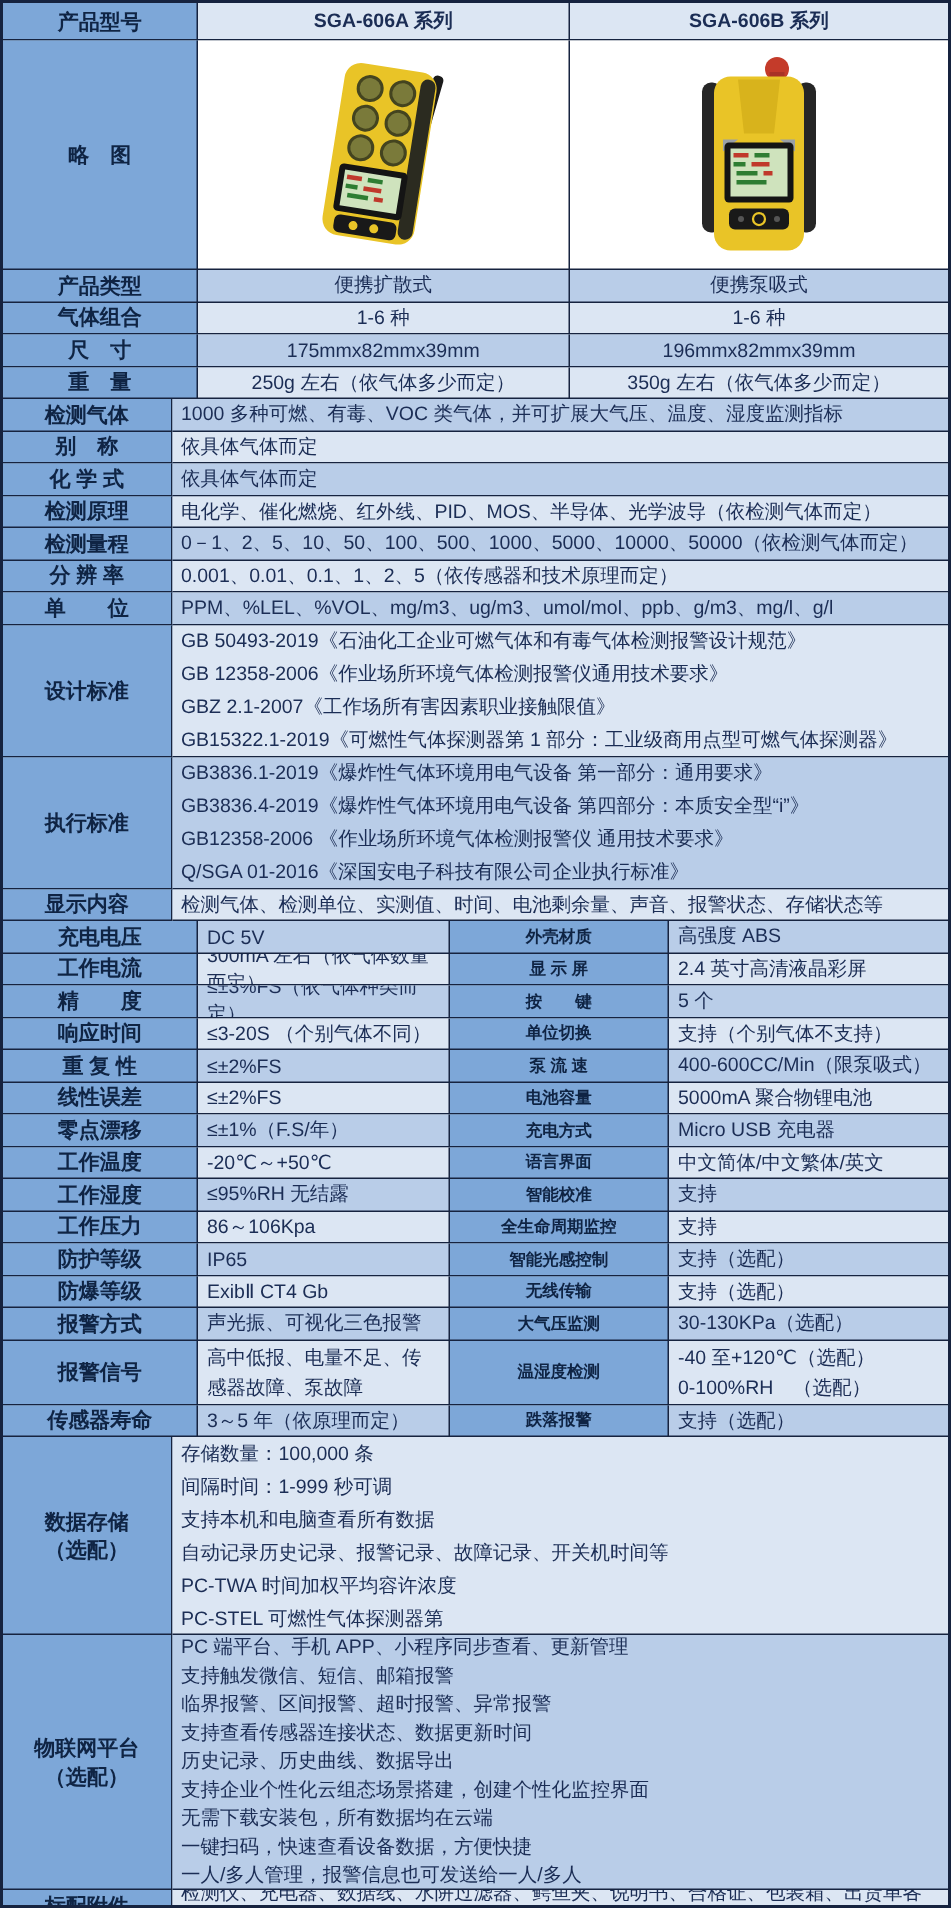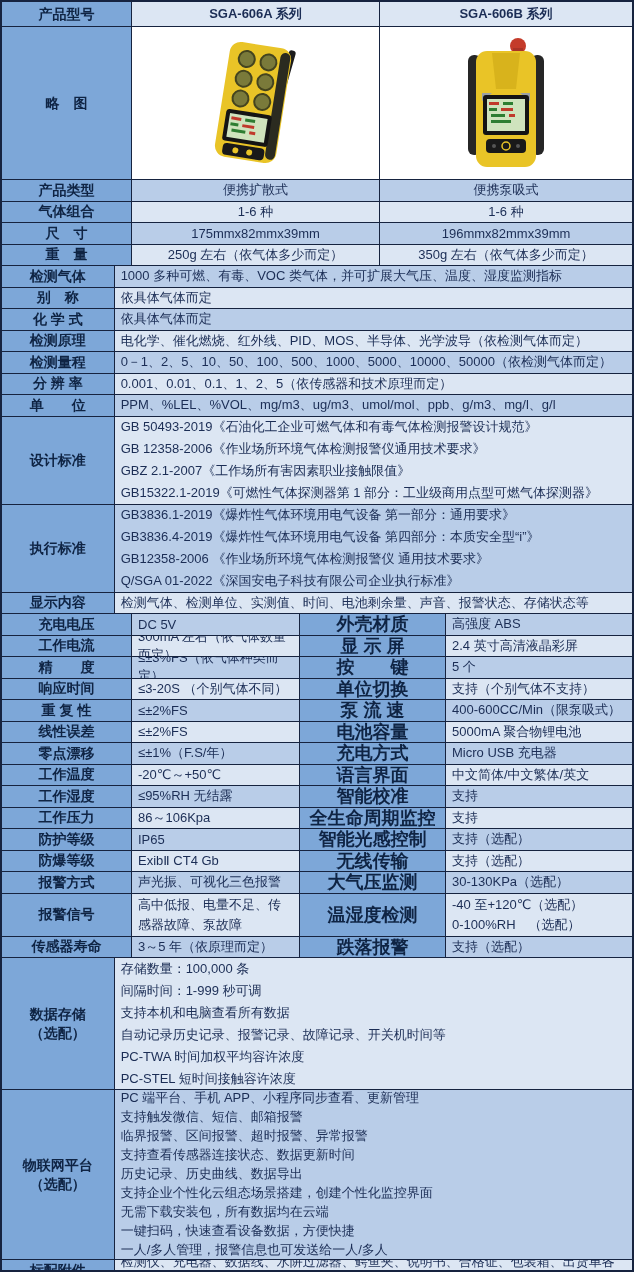--- a/index.html
+++ b/index.html
@@ -25,21 +25,21 @@
   .cell:last-child{border-right:none}
   .row:last-child .cell{border-bottom:none}
   
   .lab{width:130px;justify-content:center;text-align:center;
        font-weight:bold;font-size:14px;color:var(--text-label);background:var(--label-bg);
        flex-direction:column;line-height:19px;}
   .full{width:596px}
   .colA{width:248px;justify-content:center;text-align:center}
   .colB{width:252px;justify-content:center;text-align:center}
   .v1{width:168px}
-  .l2{width:146px;justify-content:center;text-align:center;font-weight:bold;font-size:18px;
+  .l2{width:146px;justify-content:center;text-align:center;font-weight:bold;font-size:11px;
       color:var(--text-label);background:var(--label-bg)}
   .v2{width:186px}
   .val{font-size:13px;color:var(--text-value);padding:10px 6px;}
   .medium{background:var(--row-medium)}
   .light{background:var(--row-light)}
   .white{background:#fff}
   
   .h-head{height:25px}
   .h-img{height:153px}
   .h-s{height:21.5px}
@@ -183,21 +183,21 @@
     </div>
   </div>
 
   <div class="row h-4l">
     <div class="cell lab">执行标准</div>
     <div class="cell full val medium">
       <div class="lines">
         <div class="line">GB3836.1-2019《爆炸性气体环境用电气设备 第一部分：通用要求》</div>
         <div class="line">GB3836.4-2019《爆炸性气体环境用电气设备 第四部分：本质安全型“i”》</div>
         <div class="line">GB12358-2006 《作业场所环境气体检测报警仪 通用技术要求》</div>
-        <div class="line">Q/SGA 01-2022《深国安电子科技有限公司企业执行标准》</div>
+        <div class="line">Q/SGA 01-2016《深国安电子科技有限公司企业执行标准》</div>
       </div>
     </div>
   </div>
 
   <div class="row h-s">
     <div class="cell lab">显示内容</div>
     <div class="cell full val light">检测气体、检测单位、实测值、时间、电池剩余量、声音、报警状态、存储状态等</div>
   </div>
 
   <div class="row h-s">
@@ -303,21 +303,21 @@
       <div>数据存储</div>
       <div>（选配）</div>
     </div>
     <div class="cell full val light">
       <div class="lines">
         <div class="line">存储数量：100,000 条</div>
         <div class="line">间隔时间：1-999 秒可调</div>
         <div class="line">支持本机和电脑查看所有数据</div>
         <div class="line">自动记录历史记录、报警记录、故障记录、开关机时间等</div>
         <div class="line">PC-TWA 时间加权平均容许浓度</div>
-        <div class="line">PC-STEL 短时间接触容许浓度</div>
+        <div class="line">PC-STEL 可燃性气体探测器第</div>
       </div>
     </div>
   </div>
 
   <div class="row h-iot">
     <div class="cell lab">
       <div>物联网平台</div>
       <div>（选配）</div>
     </div>
     <div class="cell full val medium">

